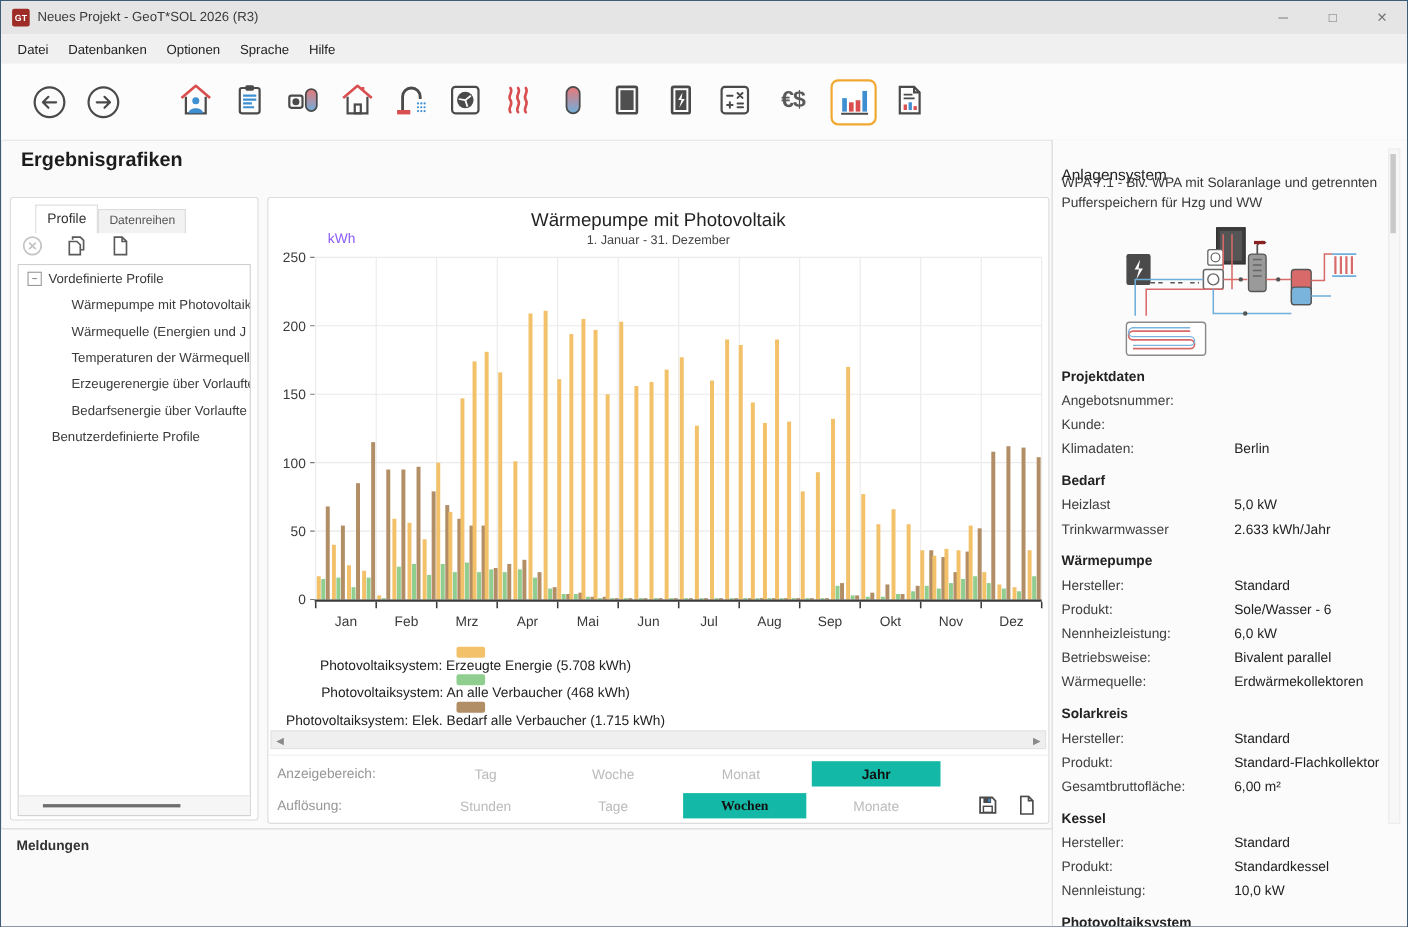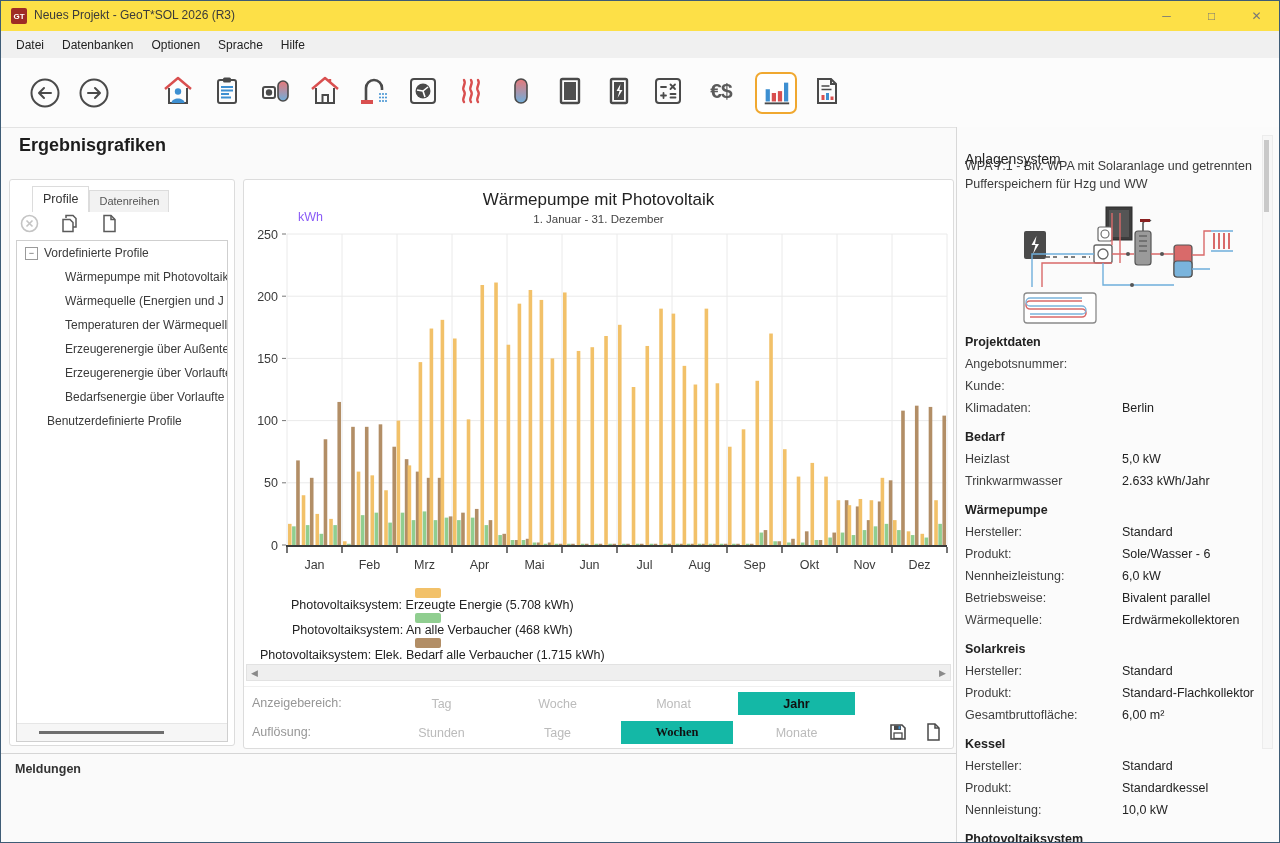--- a/index.html
+++ b/index.html
@@ -1,18 +1,18 @@
 <!DOCTYPE html>
 <html><head>
 <meta charset="utf-8">
 <style>
   html,body{margin:0;padding:0;background:#d8d8d8;font-family:"Liberation Sans",sans-serif;}
   .window{position:relative;width:1278px;height:841px;background:#FAFAFA;border:1px solid #3e5c76;overflow:hidden;}
   
-  .titlebar{position:absolute;left:0;top:0;width:100%;height:30px;background:#fde047;}
+  .titlebar{position:absolute;left:0;top:0;width:100%;height:30px;background:#e5e5e5;}
   .app-icon{position:absolute;left:10px;top:7px;width:16px;height:16px;background:#9E2B25;color:#fff;
     font-size:8px;font-weight:bold;display:flex;align-items:center;justify-content:center;border-radius:2px;}
   .title-text{position:absolute;left:33px;top:7px;font-size:12px;color:#3a3a3a;}
   .win-controls{position:absolute;right:0;top:0;height:30px;display:flex;}
   .win-btn{width:45px;height:30px;display:flex;align-items:center;justify-content:center;color:#777;font-size:12px;cursor:default;}
   
   .menubar{position:absolute;left:0;top:30px;width:100%;height:27px;background:#F0F0F0;display:flex;align-items:center;padding-left:6px;box-sizing:border-box;}
   .menu-item{padding:0 9px;font-size:12px;color:#222;}
   
   .toolbar{position:absolute;left:0;top:57px;width:100%;height:69px;background:#FCFCFC;border-bottom:1px solid #E3E3E3;display:flex;align-items:center;}
@@ -272,21 +272,20 @@
     </div>
     <div class="tree-box">
       <div id="tree">
           <div class="tree-row">
             <span class="expander">−</span>
             <span>Vordefinierte Profile</span>
           </div>
           <div class="tree-row tree-child">Wärmepumpe mit Photovoltaik</div>
           <div class="tree-row tree-child">Wärmequelle (Energien und J</div>
           <div class="tree-row tree-child">Temperaturen der Wärmequell</div>
-          <div class="tree-row tree-child">Erzeugerenergie über Außente</div>
           <div class="tree-row tree-child">Erzeugerenergie über Vorlaufte</div>
           <div class="tree-row tree-child">Bedarfsenergie über Vorlaufte</div>
           <div class="tree-row tree-footer">Benutzerdefinierte Profile</div>
         </div>
       <div class="hscroll-tree">
           <div class="thumb"></div>
         </div>
     </div>
   </div>
 

